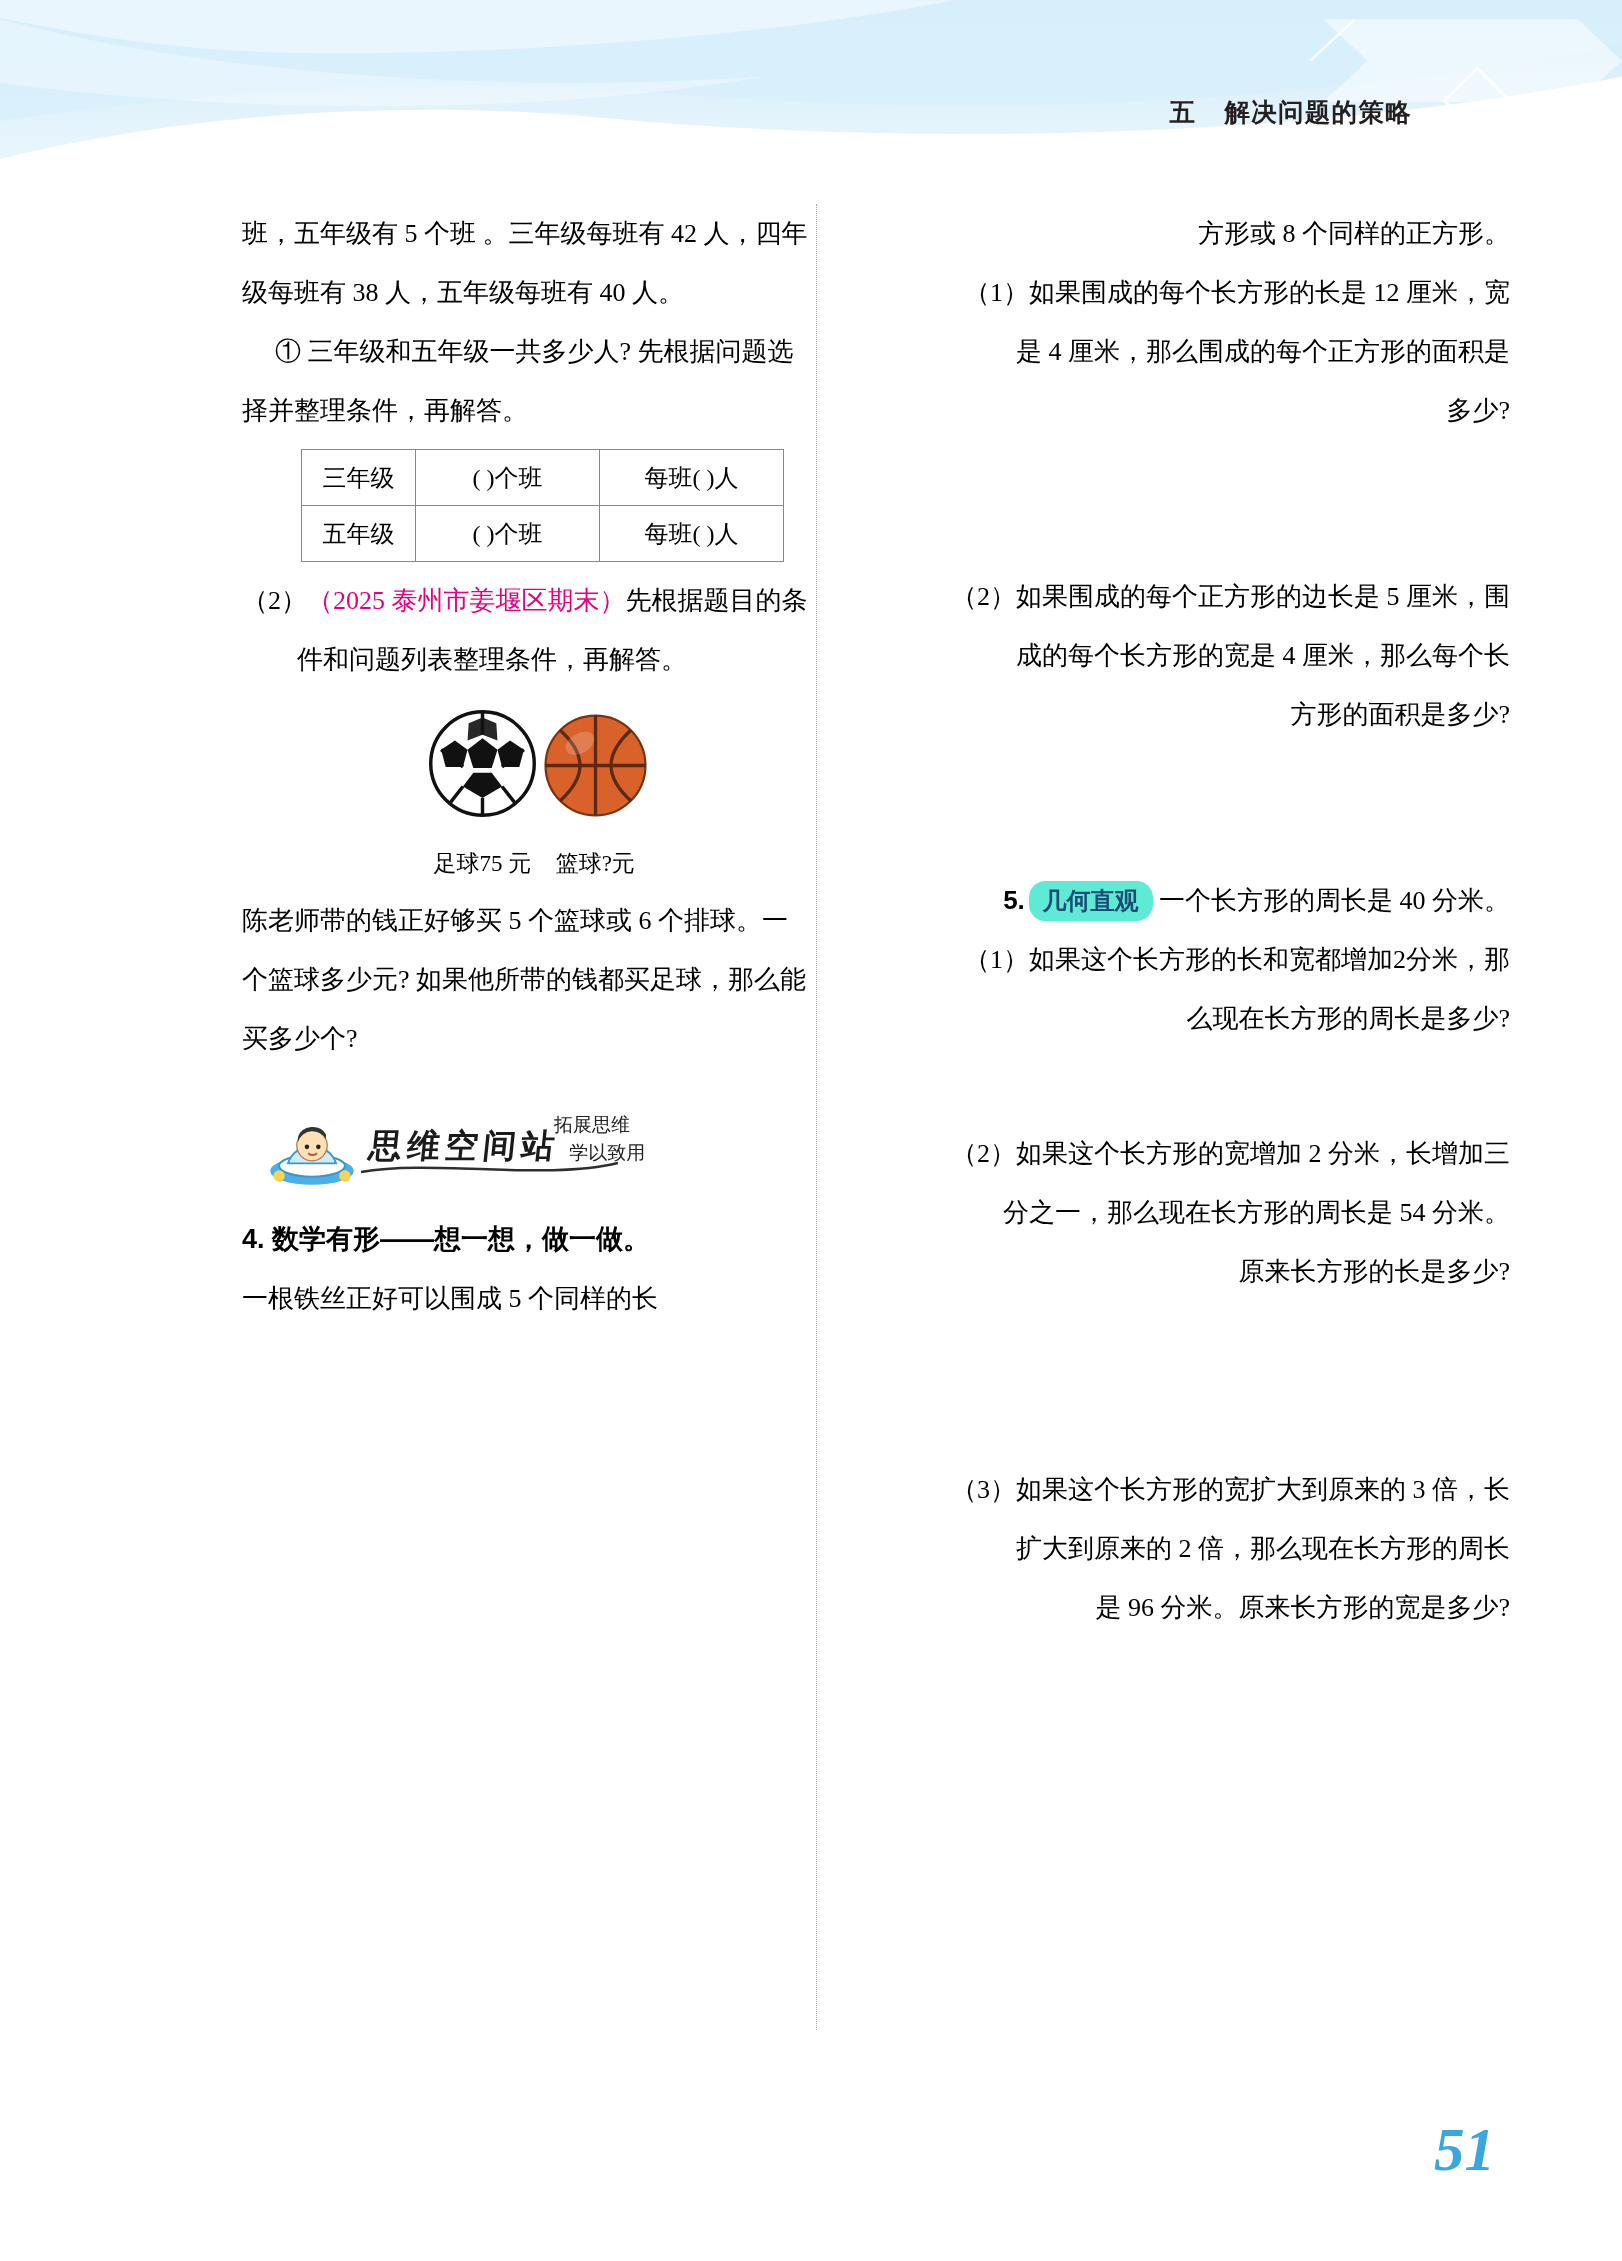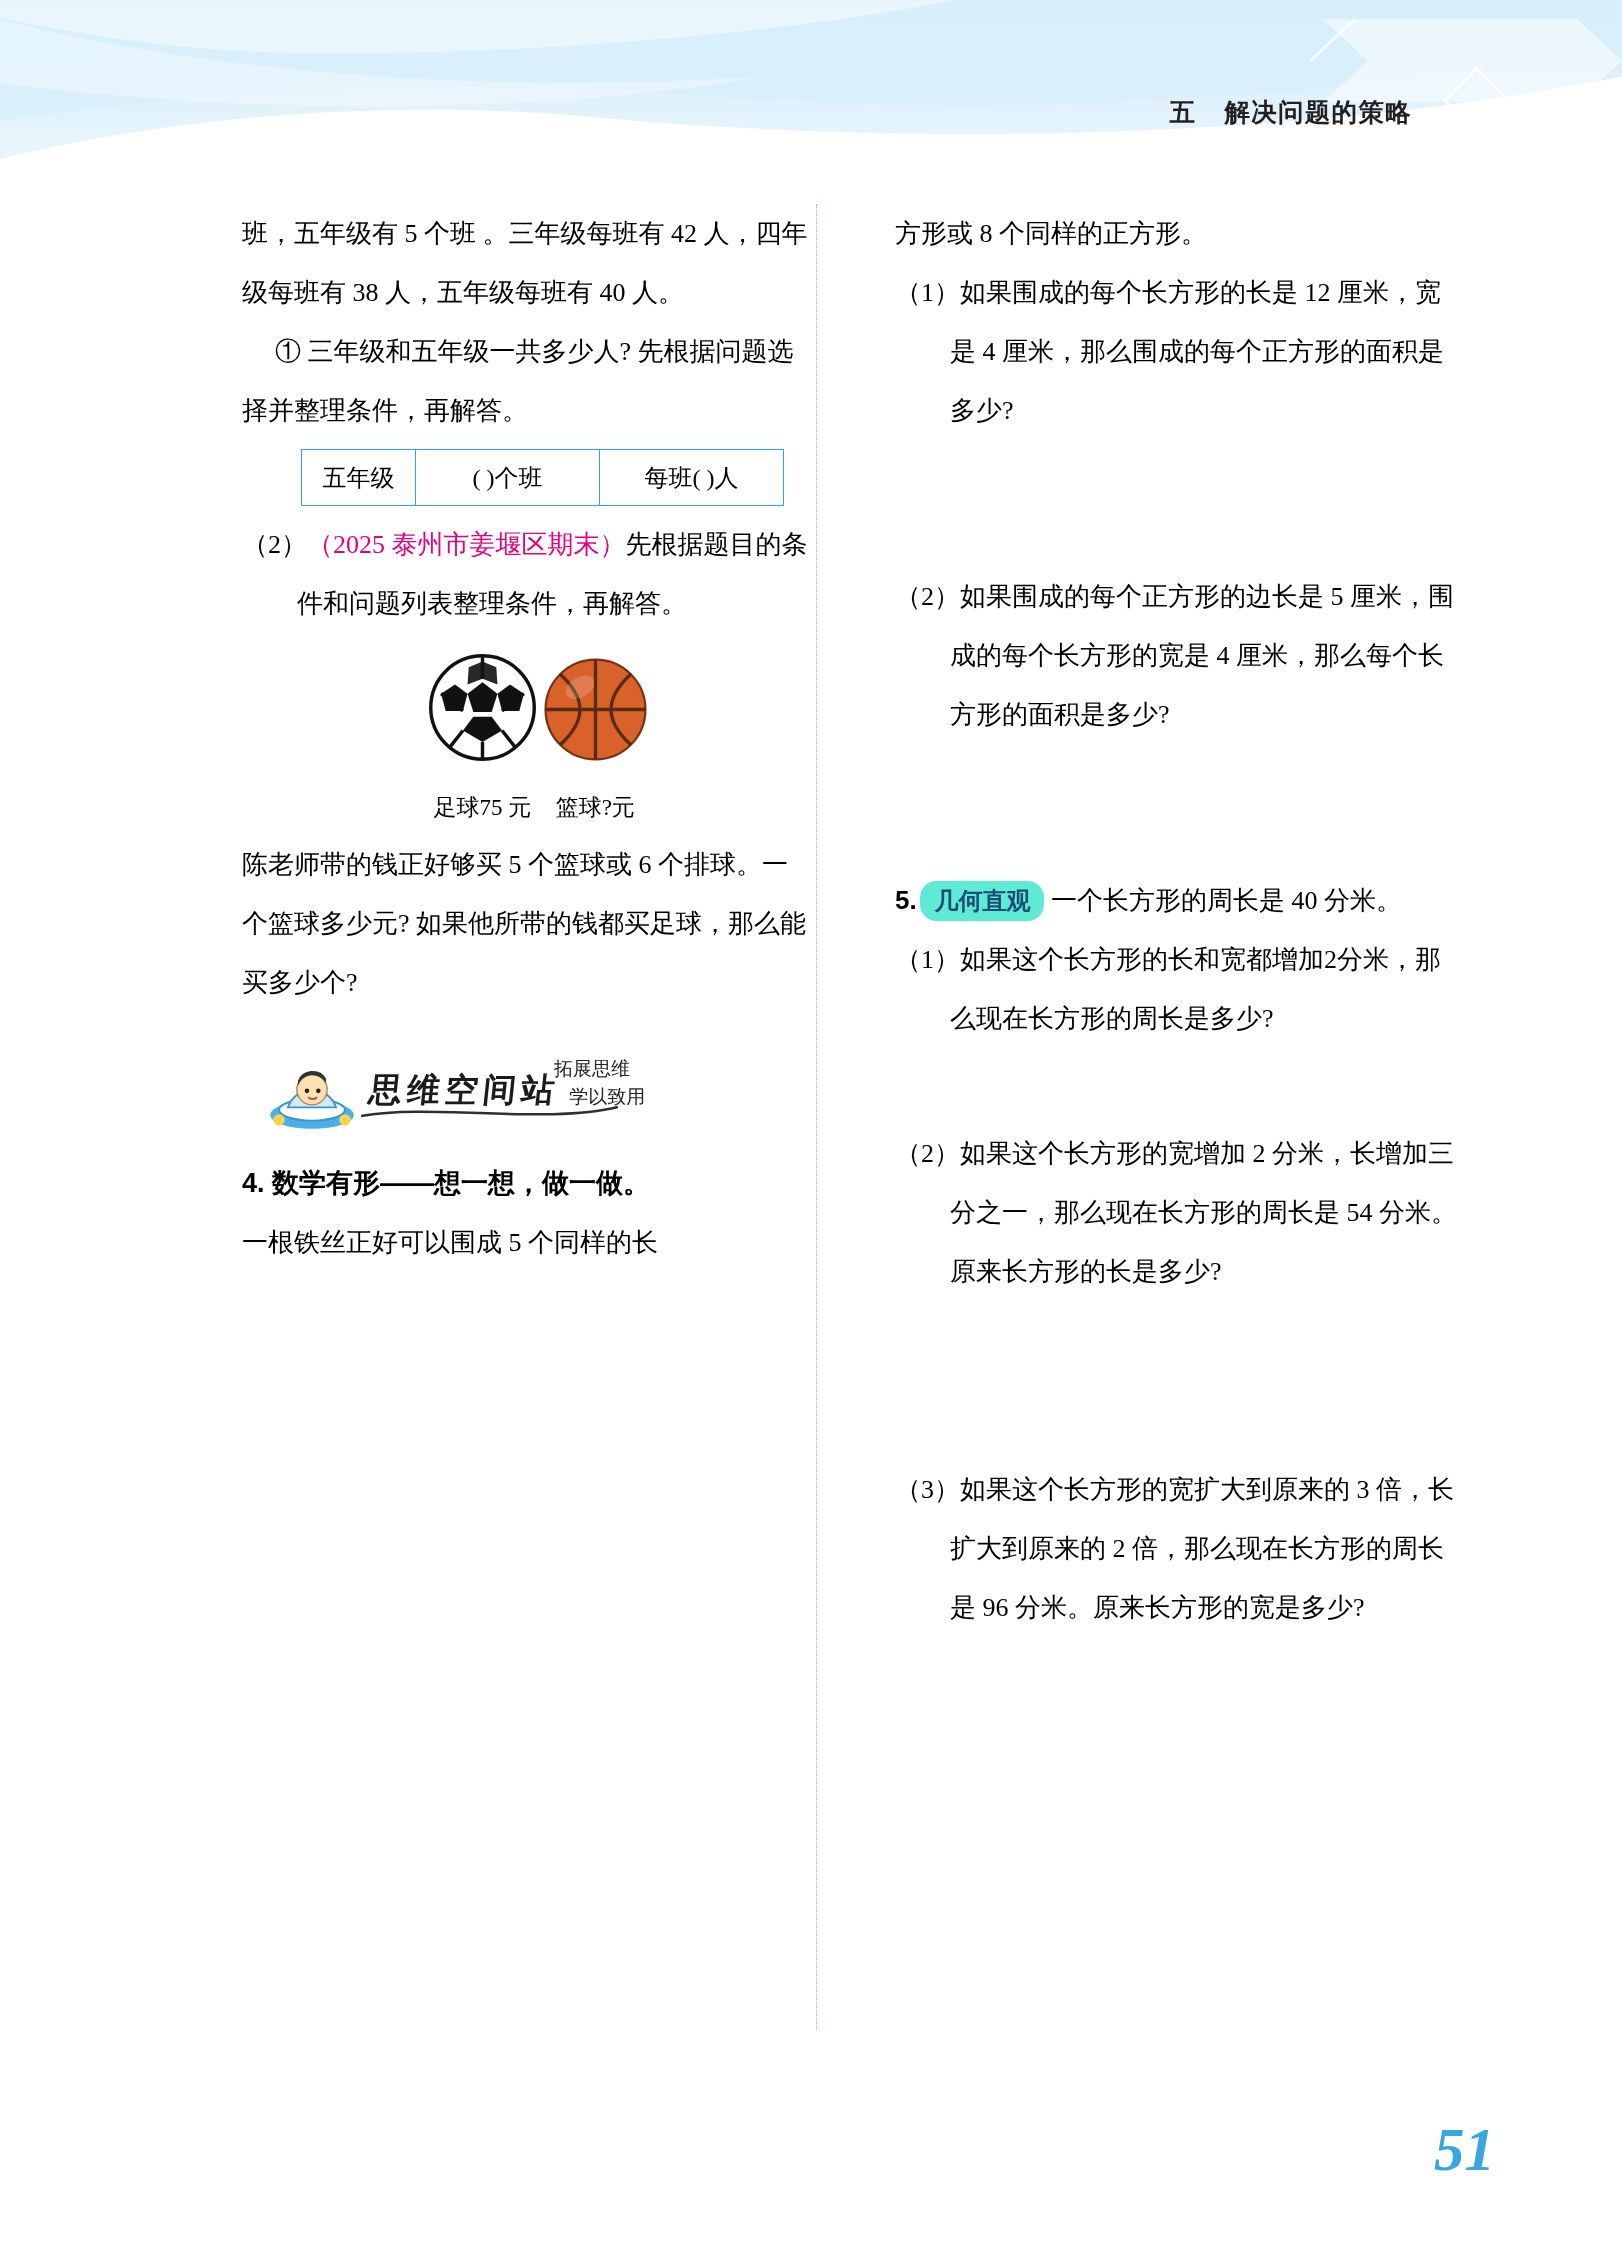--- a/index.html
+++ b/index.html
@@ -50,21 +50,21 @@
     height: 1972px;
   }
   .col {
     position: absolute;
     top: 0;
     width: 566px;
     font-size: 26px;
     line-height: 59px;
   }
   .col-left  { left: 242px; }
-  .col-right { left: 895px; }
+  .col-right { left: 944px; text-align: right; }
 
   .divider {
     position: absolute;
     top: 0px;
     left: 816px;
     width: 0;
     height: 1826px;
     border-left: 1.9px dotted #8ab6d6;
   }
 
@@ -223,20 +223,25 @@
   <div class="divider"></div>
 
   <div class="col col-left">
 
     <p class="ind0">班，五年级有 5 个班 。三年级每班有 42 人，四年级每班有 38 人，五年级每班有 40 人。</p>
 
     <p class="ind0 indent1">① 三年级和五年级一共多少人? 先根据问题选择并整理条件，再解答。</p>
 
     <table class="grid tbl1">
       <tbody>
+          <tr>
+        <td class="lbl">三年级</td>
+        <td class="wide">(        )个班</td>
+        <td class="wide">每班(        )人</td>
+      </tr>
       <tr>
         <td class="lbl">五年级</td>
         <td class="wide">(        )个班</td>
         <td class="wide">每班(        )人</td>
       </tr>
     </tbody>
       </table>
 
 
     <p class="hang2">

